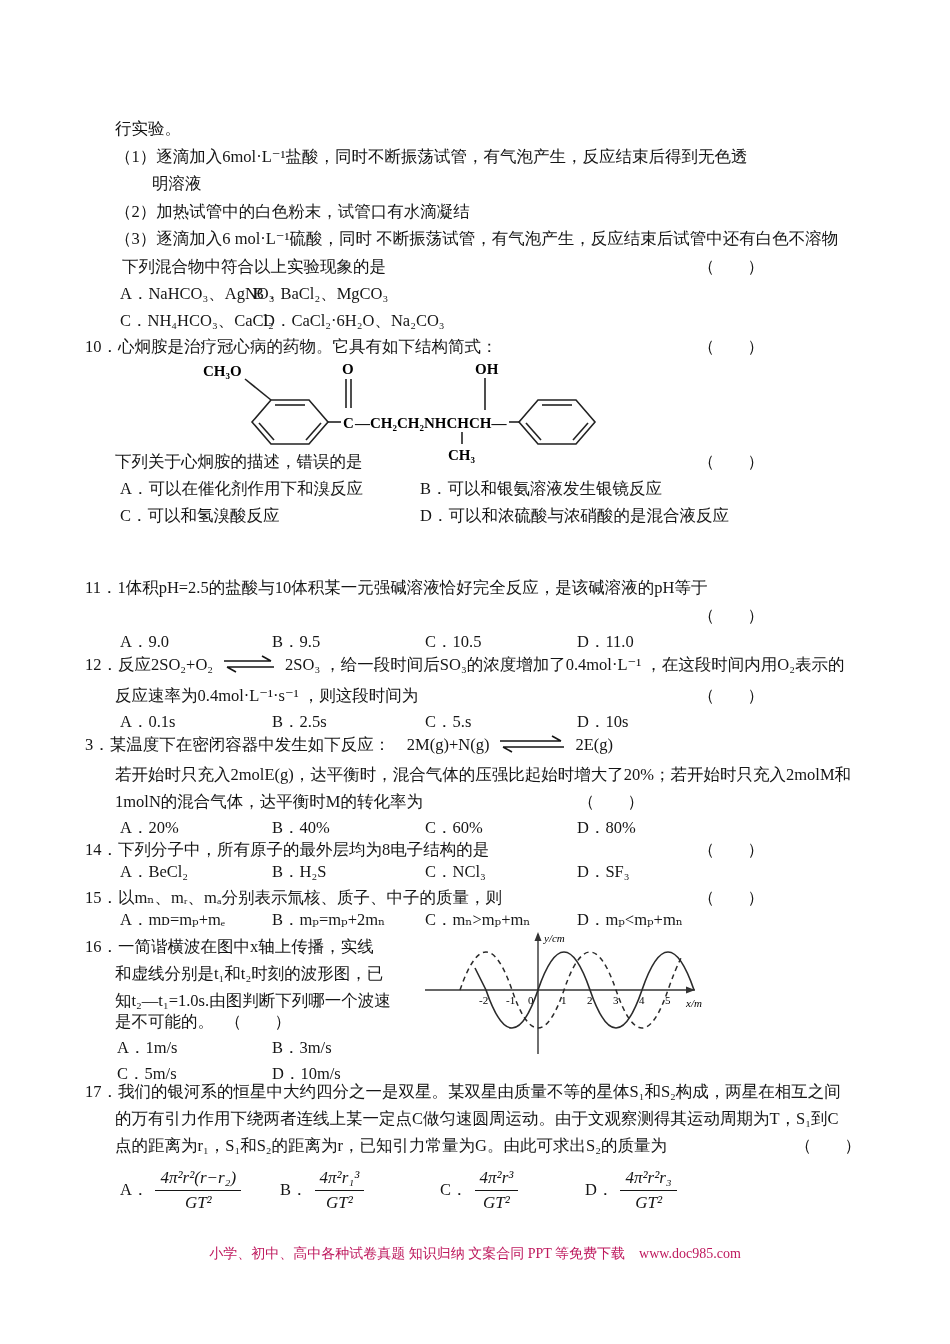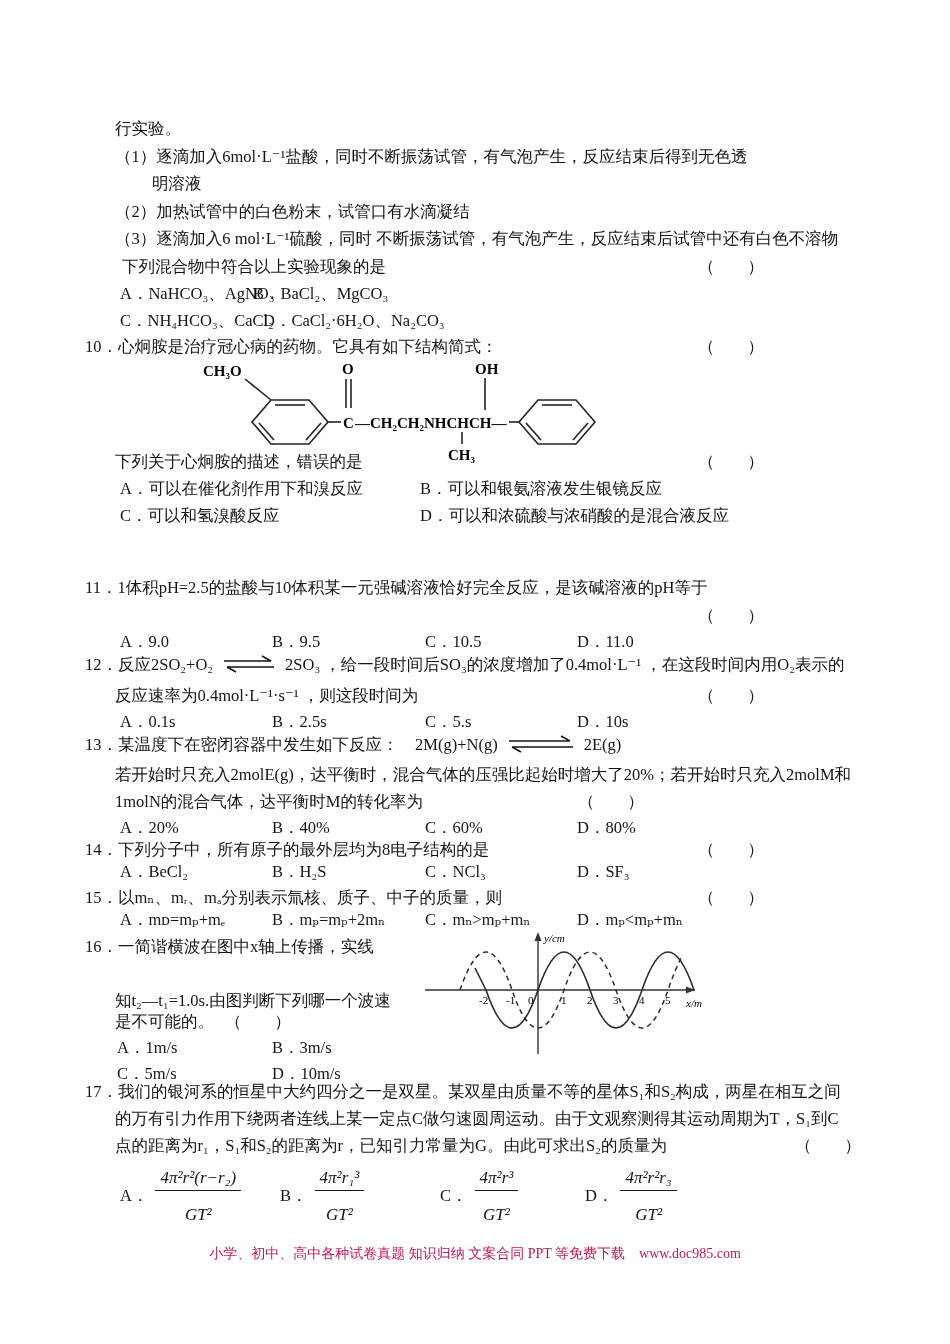--- a/index.html
+++ b/index.html
@@ -8,21 +8,21 @@
     background:#ffffff; overflow:hidden;
     font-family:"Liberation Serif","DejaVu Serif",serif;
     color:#151515;
   }
   .ln { position:absolute; white-space:nowrap; font-size:16.5px; line-height:1.25; }
   .inline-row { display:flex; align-items:flex-start; }
   .eqarrow { display:inline-block; margin:0 8px; vertical-align:middle; }
   .frac { display:inline-flex; flex-direction:column; align-items:center;
           font-style:italic; font-size:17px; line-height:1.15; }
   .frac .num { padding:0 5px 2px 5px; border-bottom:1.4px solid #151515; }
-  .frac .den { padding-top:14px; }
+  .frac .den { padding-top:2px; }
   .formula { position:absolute; display:flex; align-items:center; gap:7px; }
   .formula .flabel { font-style:normal; font-size:16.5px; }
   .footer { position:absolute; left:0; right:0; text-align:center;
             font-size:14px; color:#be185d; }
   svg text { font-family:"Liberation Serif","DejaVu Serif",serif; }
 </style>
 </head>
 <body>
 
 <div class="page">
@@ -95,21 +95,21 @@
     <span>2SO₃ ，给一段时间后SO₃的浓度增加了0.4mol·L⁻¹ ，在这段时间内用O₂表示的</span>
   </div>
   <div class="ln" style="left:115px;top:686px">反应速率为0.4mol·L⁻¹·s⁻¹ ，则这段时间为</div>
   <div class="ln" style="left:698px;top:686px">（　　）</div>
   <div class="ln" style="left:120px;top:712px">A．0.1s</div>
   <div class="ln" style="left:272px;top:712px">B．2.5s</div>
   <div class="ln" style="left:425px;top:712px">C．5.s</div>
   <div class="ln" style="left:577px;top:712px">D．10s</div>
 
   <div class="ln inline-row" style="left:85px;top:735px">
-    <span>13．某温度下在密闭容器中发生如下反应：　2M(g)+N(g)</span>
+    <span>3．某温度下在密闭容器中发生如下反应：　2M(g)+N(g)</span>
     <svg class="eqarrow" width="70" height="18" viewBox="0 0 70 18">
       <path d="M3 6 H64 M64 6 L55 1" fill="none" stroke="#151515" stroke-width="1.6"></path>
       <path d="M67 12 H6 M6 12 L15 17" fill="none" stroke="#151515" stroke-width="1.6"></path>
     </svg>
     <span>2E(g)</span>
   </div>
   <div class="ln" style="left:115px;top:765px">若开始时只充入2molE(g)，达平衡时，混合气体的压强比起始时增大了20%；若开始时只充入2molM和</div>
   <div class="ln" style="left:115px;top:792px">1molN的混合气体，达平衡时M的转化率为</div>
   <div class="ln" style="left:578px;top:792px">（　　）</div>
   <div class="ln" style="left:120px;top:818px">A．20%</div>
@@ -125,20 +125,21 @@
   <div class="ln" style="left:577px;top:862px">D．SF₃</div>
 
   <div class="ln" style="left:85px;top:888px">15．以mₙ、mᵣ、mₐ分别表示氚核、质子、中子的质量，则</div>
   <div class="ln" style="left:698px;top:888px">（　　）</div>
   <div class="ln" style="left:120px;top:910px">A．mᴅ=mₚ+mₑ</div>
   <div class="ln" style="left:272px;top:910px">B．mₚ=mₚ+2mₙ</div>
   <div class="ln" style="left:425px;top:910px">C．mₙ&gt;mₚ+mₙ</div>
   <div class="ln" style="left:577px;top:910px">D．mₚ&lt;mₚ+mₙ</div>
 
   <div class="ln" style="left:85px;top:937px">16．一简谐横波在图中x轴上传播，实线</div>
+  <div class="ln" style="left:115px;top:964px">和虚线分别是t₁和t₂时刻的波形图，已</div>
   <div class="ln" style="left:115px;top:991px">知t₂—t₁=1.0s.由图判断下列哪一个波速</div>
   <div class="ln" style="left:115px;top:1012px">是不可能的。</div>
   <div class="ln" style="left:225px;top:1012px">（　　）</div>
   <div class="ln" style="left:117px;top:1038px">A．1m/s</div>
   <div class="ln" style="left:272px;top:1038px">B．3m/s</div>
   <div class="ln" style="left:117px;top:1064px">C．5m/s</div>
   <div class="ln" style="left:272px;top:1064px">D．10m/s</div>
 
   <svg style="position:absolute;left:423px;top:928px" width="290" height="132" viewBox="0 0 290 132">
 

